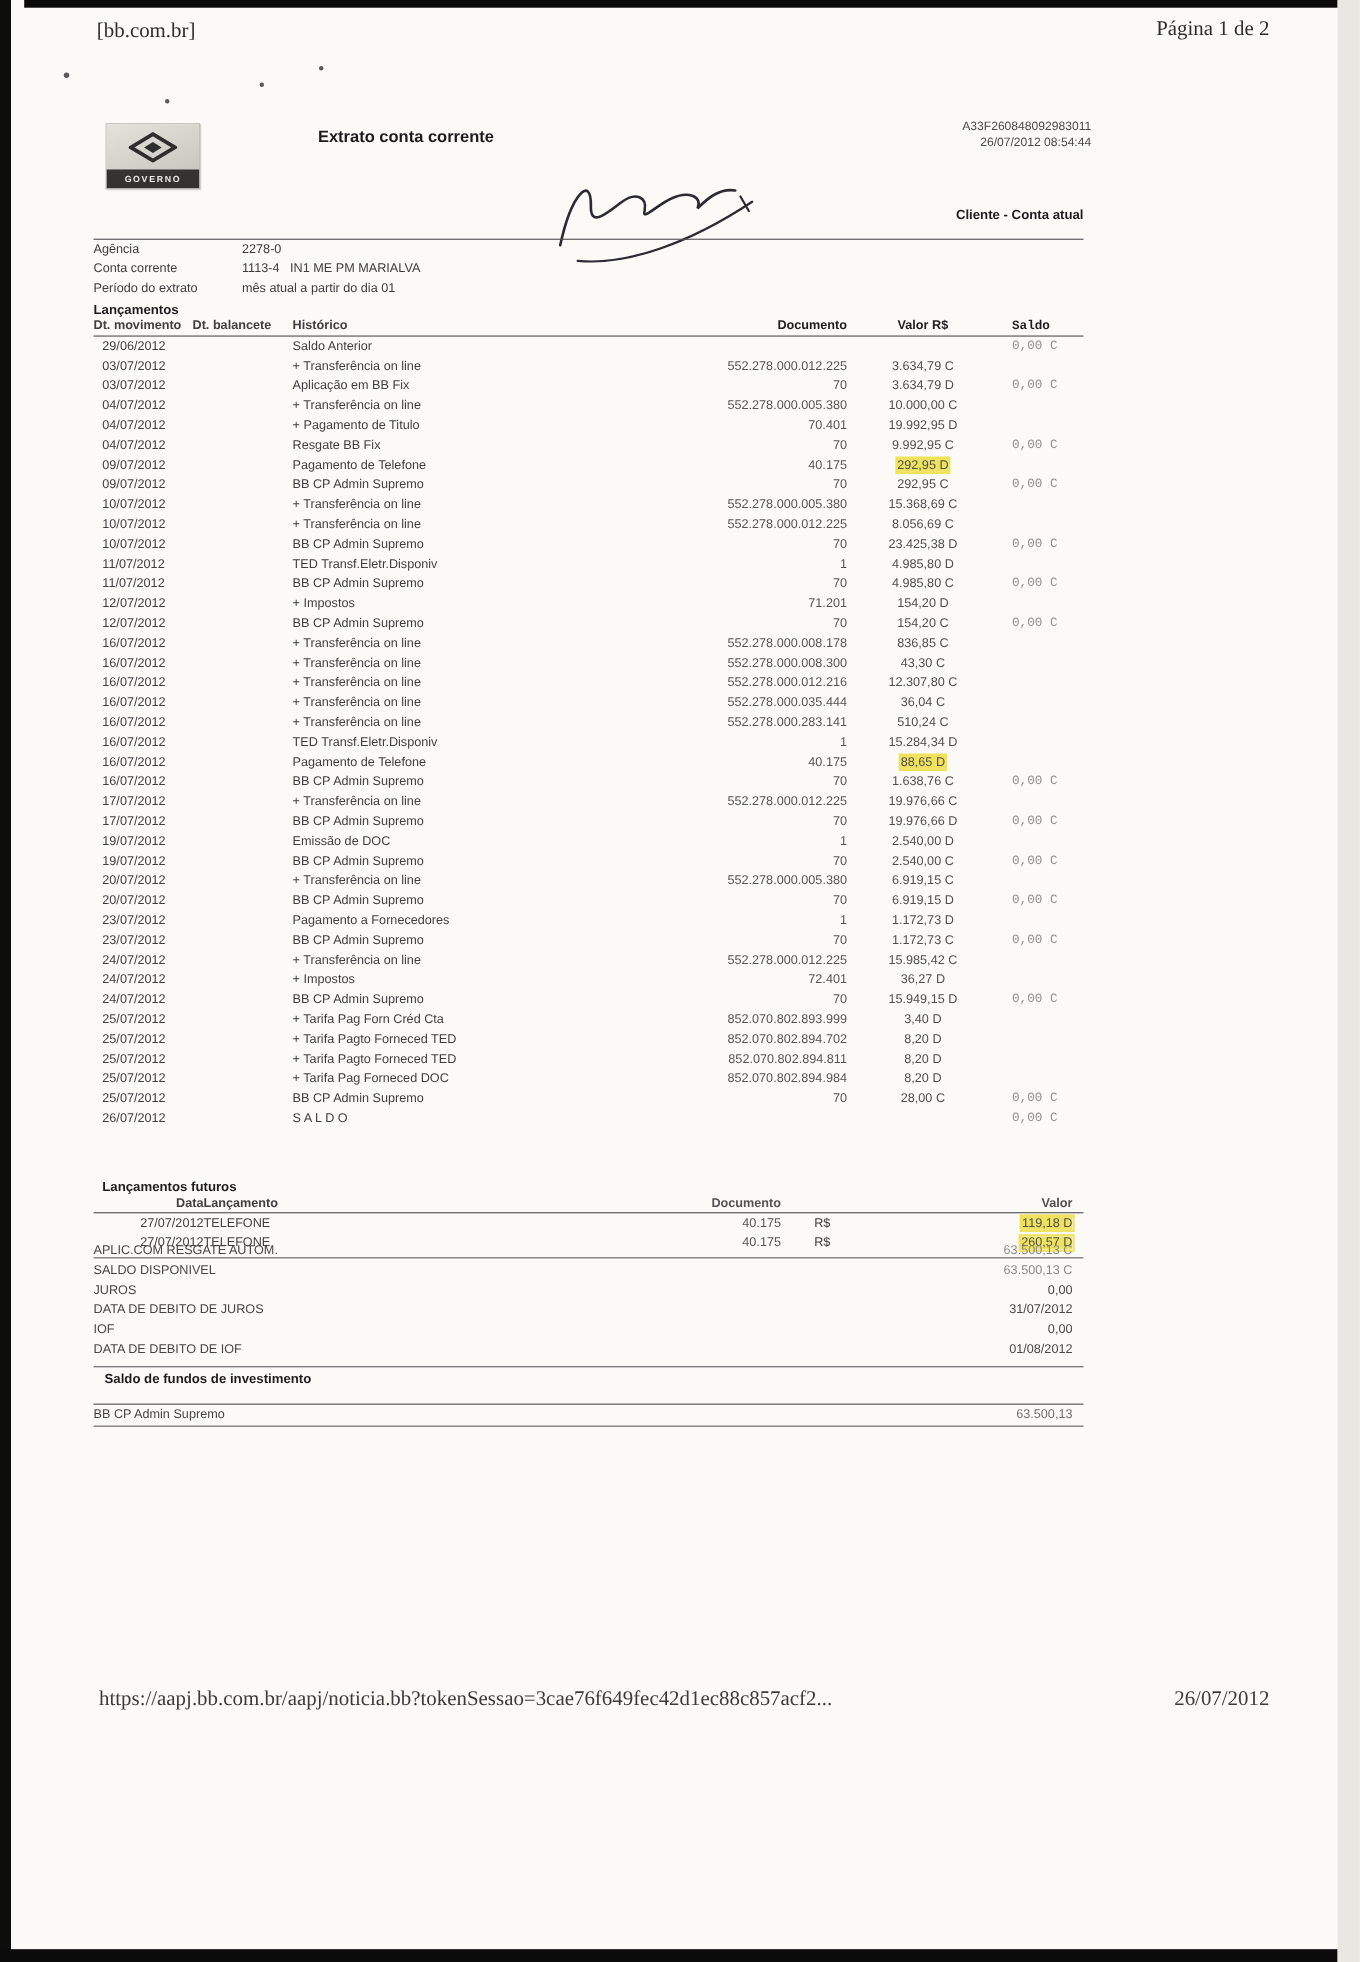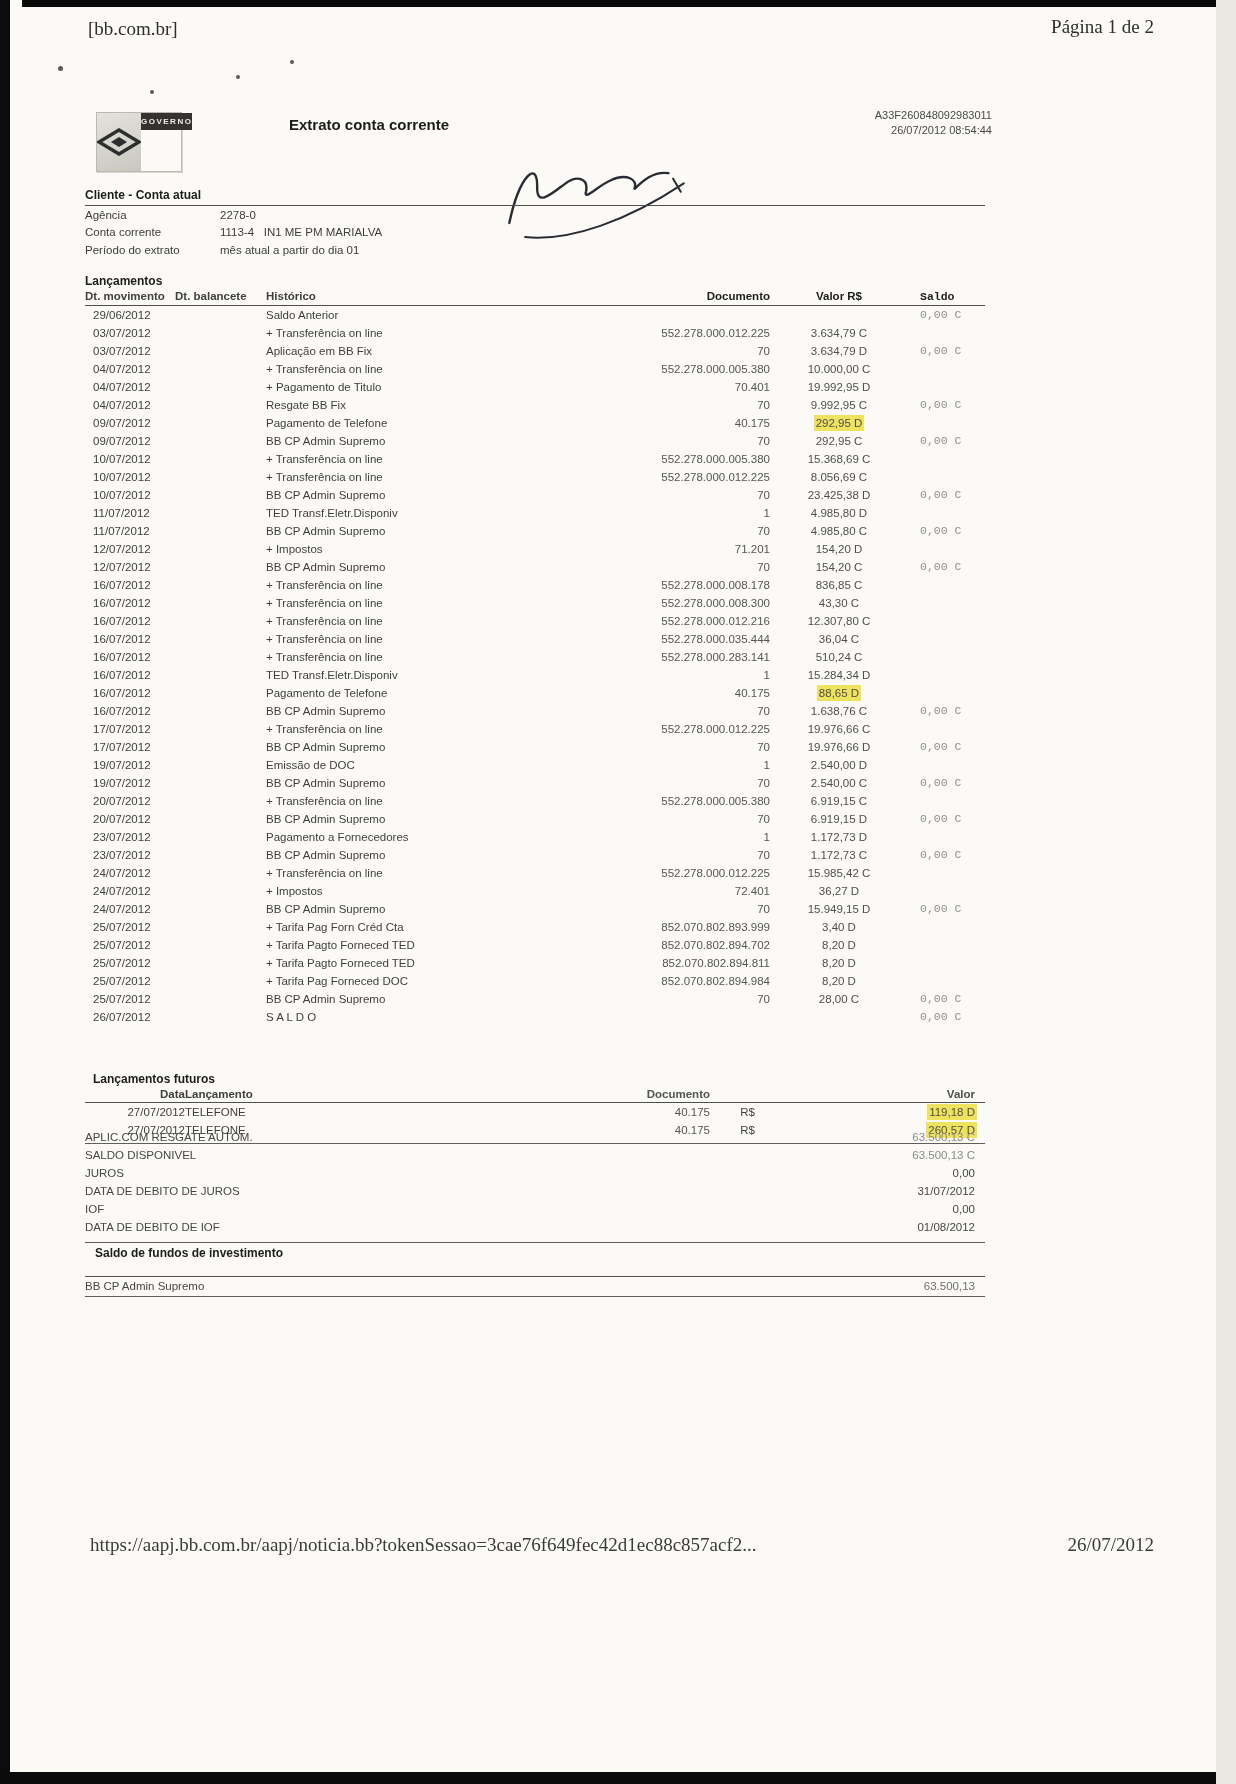--- a/index.html
+++ b/index.html
@@ -12,35 +12,35 @@
   .scan-bottom{position:absolute;left:0;right:0;bottom:0;height:12px;background:#0b0b0b;}
   .speck{position:absolute;background:#5a5a5a;border-radius:50%;}
 
   
   .print-hdr{position:absolute;font-family:"Liberation Serif",serif;font-size:19px;color:#2e2e2e;}
   .print-ftr{position:absolute;top:1534px;left:90px;right:62px;display:flex;justify-content:space-between;
              font-family:"Liberation Serif",serif;font-size:19px;color:#3b3b3b;}
 
   
   .logo{position:absolute;top:112px;left:96px;width:84px;height:58px;border:1px solid #b9b9b2;
-        box-shadow:1px 1px 0 #d8d6cf;display:flex;}
+        box-shadow:1px 1px 0 #d8d6cf;display:flex;flex-direction:column;}
   .logo-top{flex:1;background:linear-gradient(160deg,#e3e2db,#c9c8c0);display:flex;align-items:center;justify-content:center;}
   .logo-band{height:17px;background:#35332f;color:#efefe9;font-size:8px;letter-spacing:1.5px;
              text-align:center;line-height:17px;font-weight:bold;}
   .doc-title{position:absolute;top:116px;left:289px;font-size:15px;font-weight:bold;color:#1c1c1c;}
   .doc-meta{position:absolute;top:108px;right:224px;text-align:right;font-size:11px;color:#4a4a4a;line-height:15px;}
   .signature{position:absolute;top:138px;left:492px;transform:rotate(-7deg);}
 
   
   .sec{position:absolute;left:85px;width:900px;}
   .sec-title{font-size:12px;font-weight:bold;color:#1d1d1d;}
 
   
   #client{top:188px;}
-  #client .sec-title{padding-bottom:3px;border-bottom:1px solid #4f4f4f;}
+  #client .sec-title{padding-bottom:15px;border-bottom:1px solid #4f4f4f;text-align:right;}
   .fld{display:flex;line-height:17px;font-size:11.5px;color:#3d3d3d;margin-top:0.5px;}
   .fld .lab{width:135px;}
   .fld .val{white-space:pre;}
 
   
   #lanc{top:274px;}
   #lanc .sec-title{margin-bottom:2px;}
   .tx-head,.tx-row{display:grid;grid-template-columns:90px 85px 240px 270px 150px 65px;}
   .tx-head{font-size:11.5px;font-weight:bold;color:#1d1d1d;border-bottom:1px solid #4f4f4f;padding-bottom:2px;}
   .tx-row{height:18px;line-height:18px;font-size:11.5px;}

